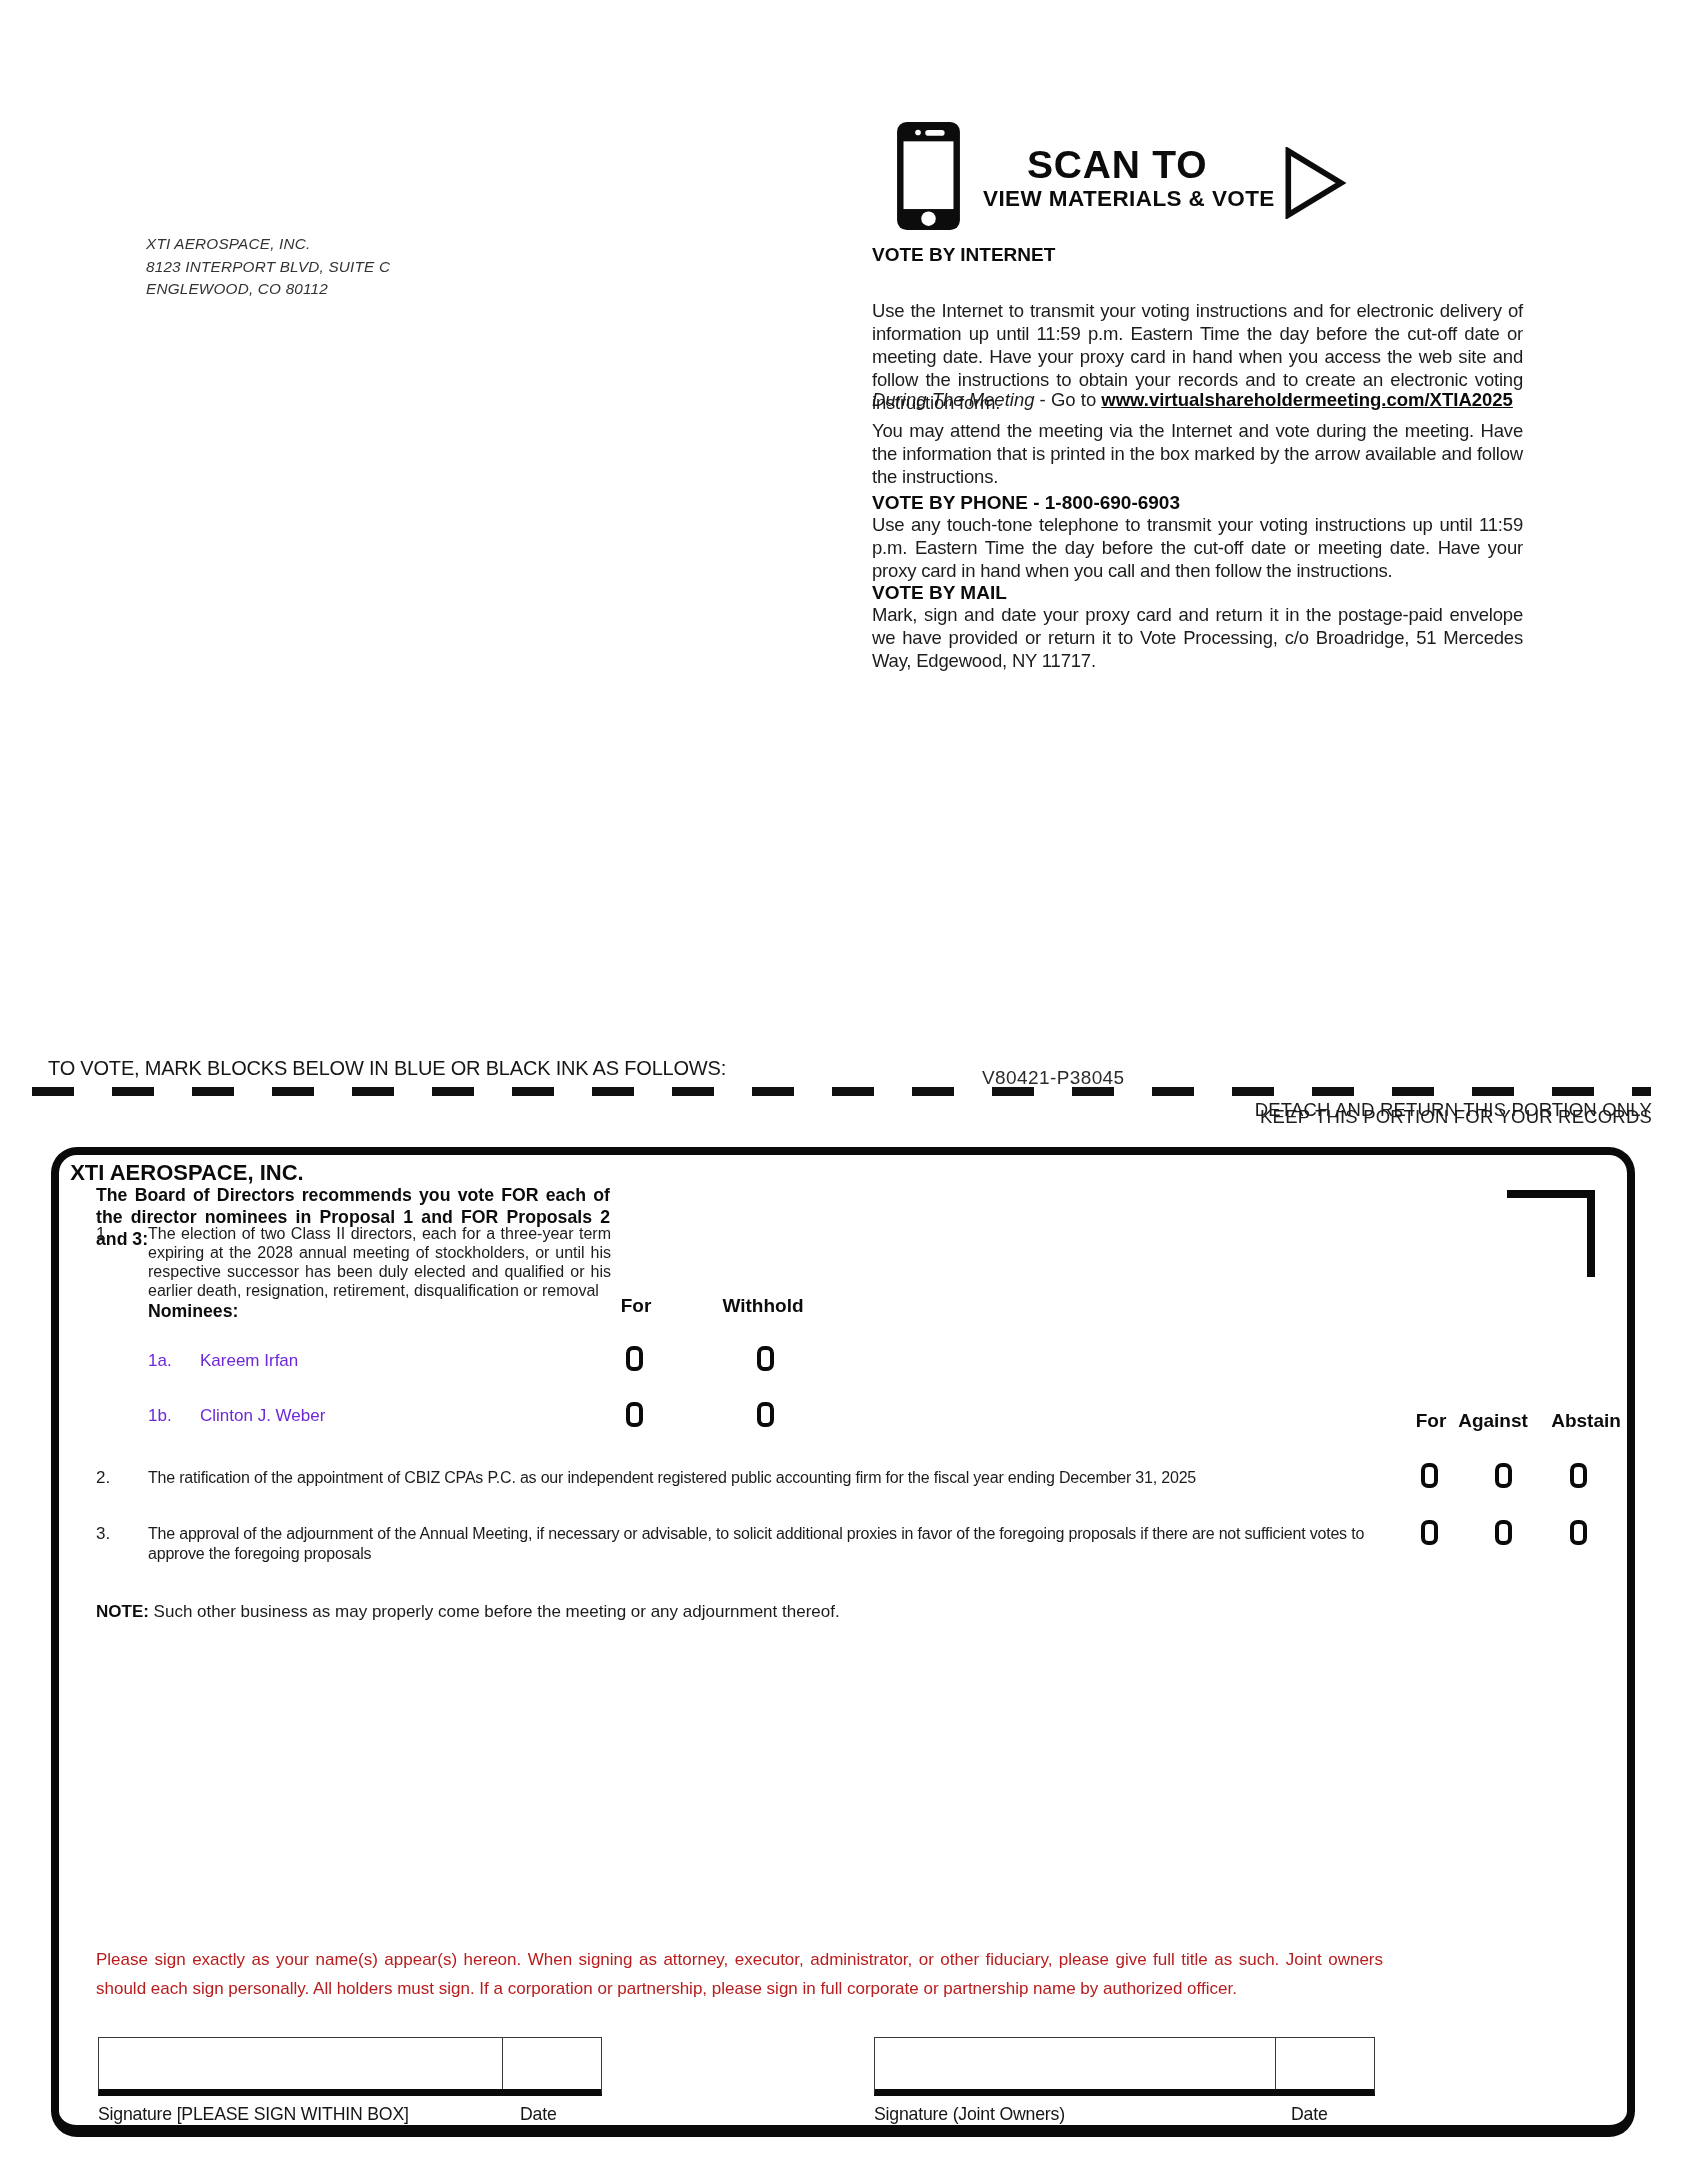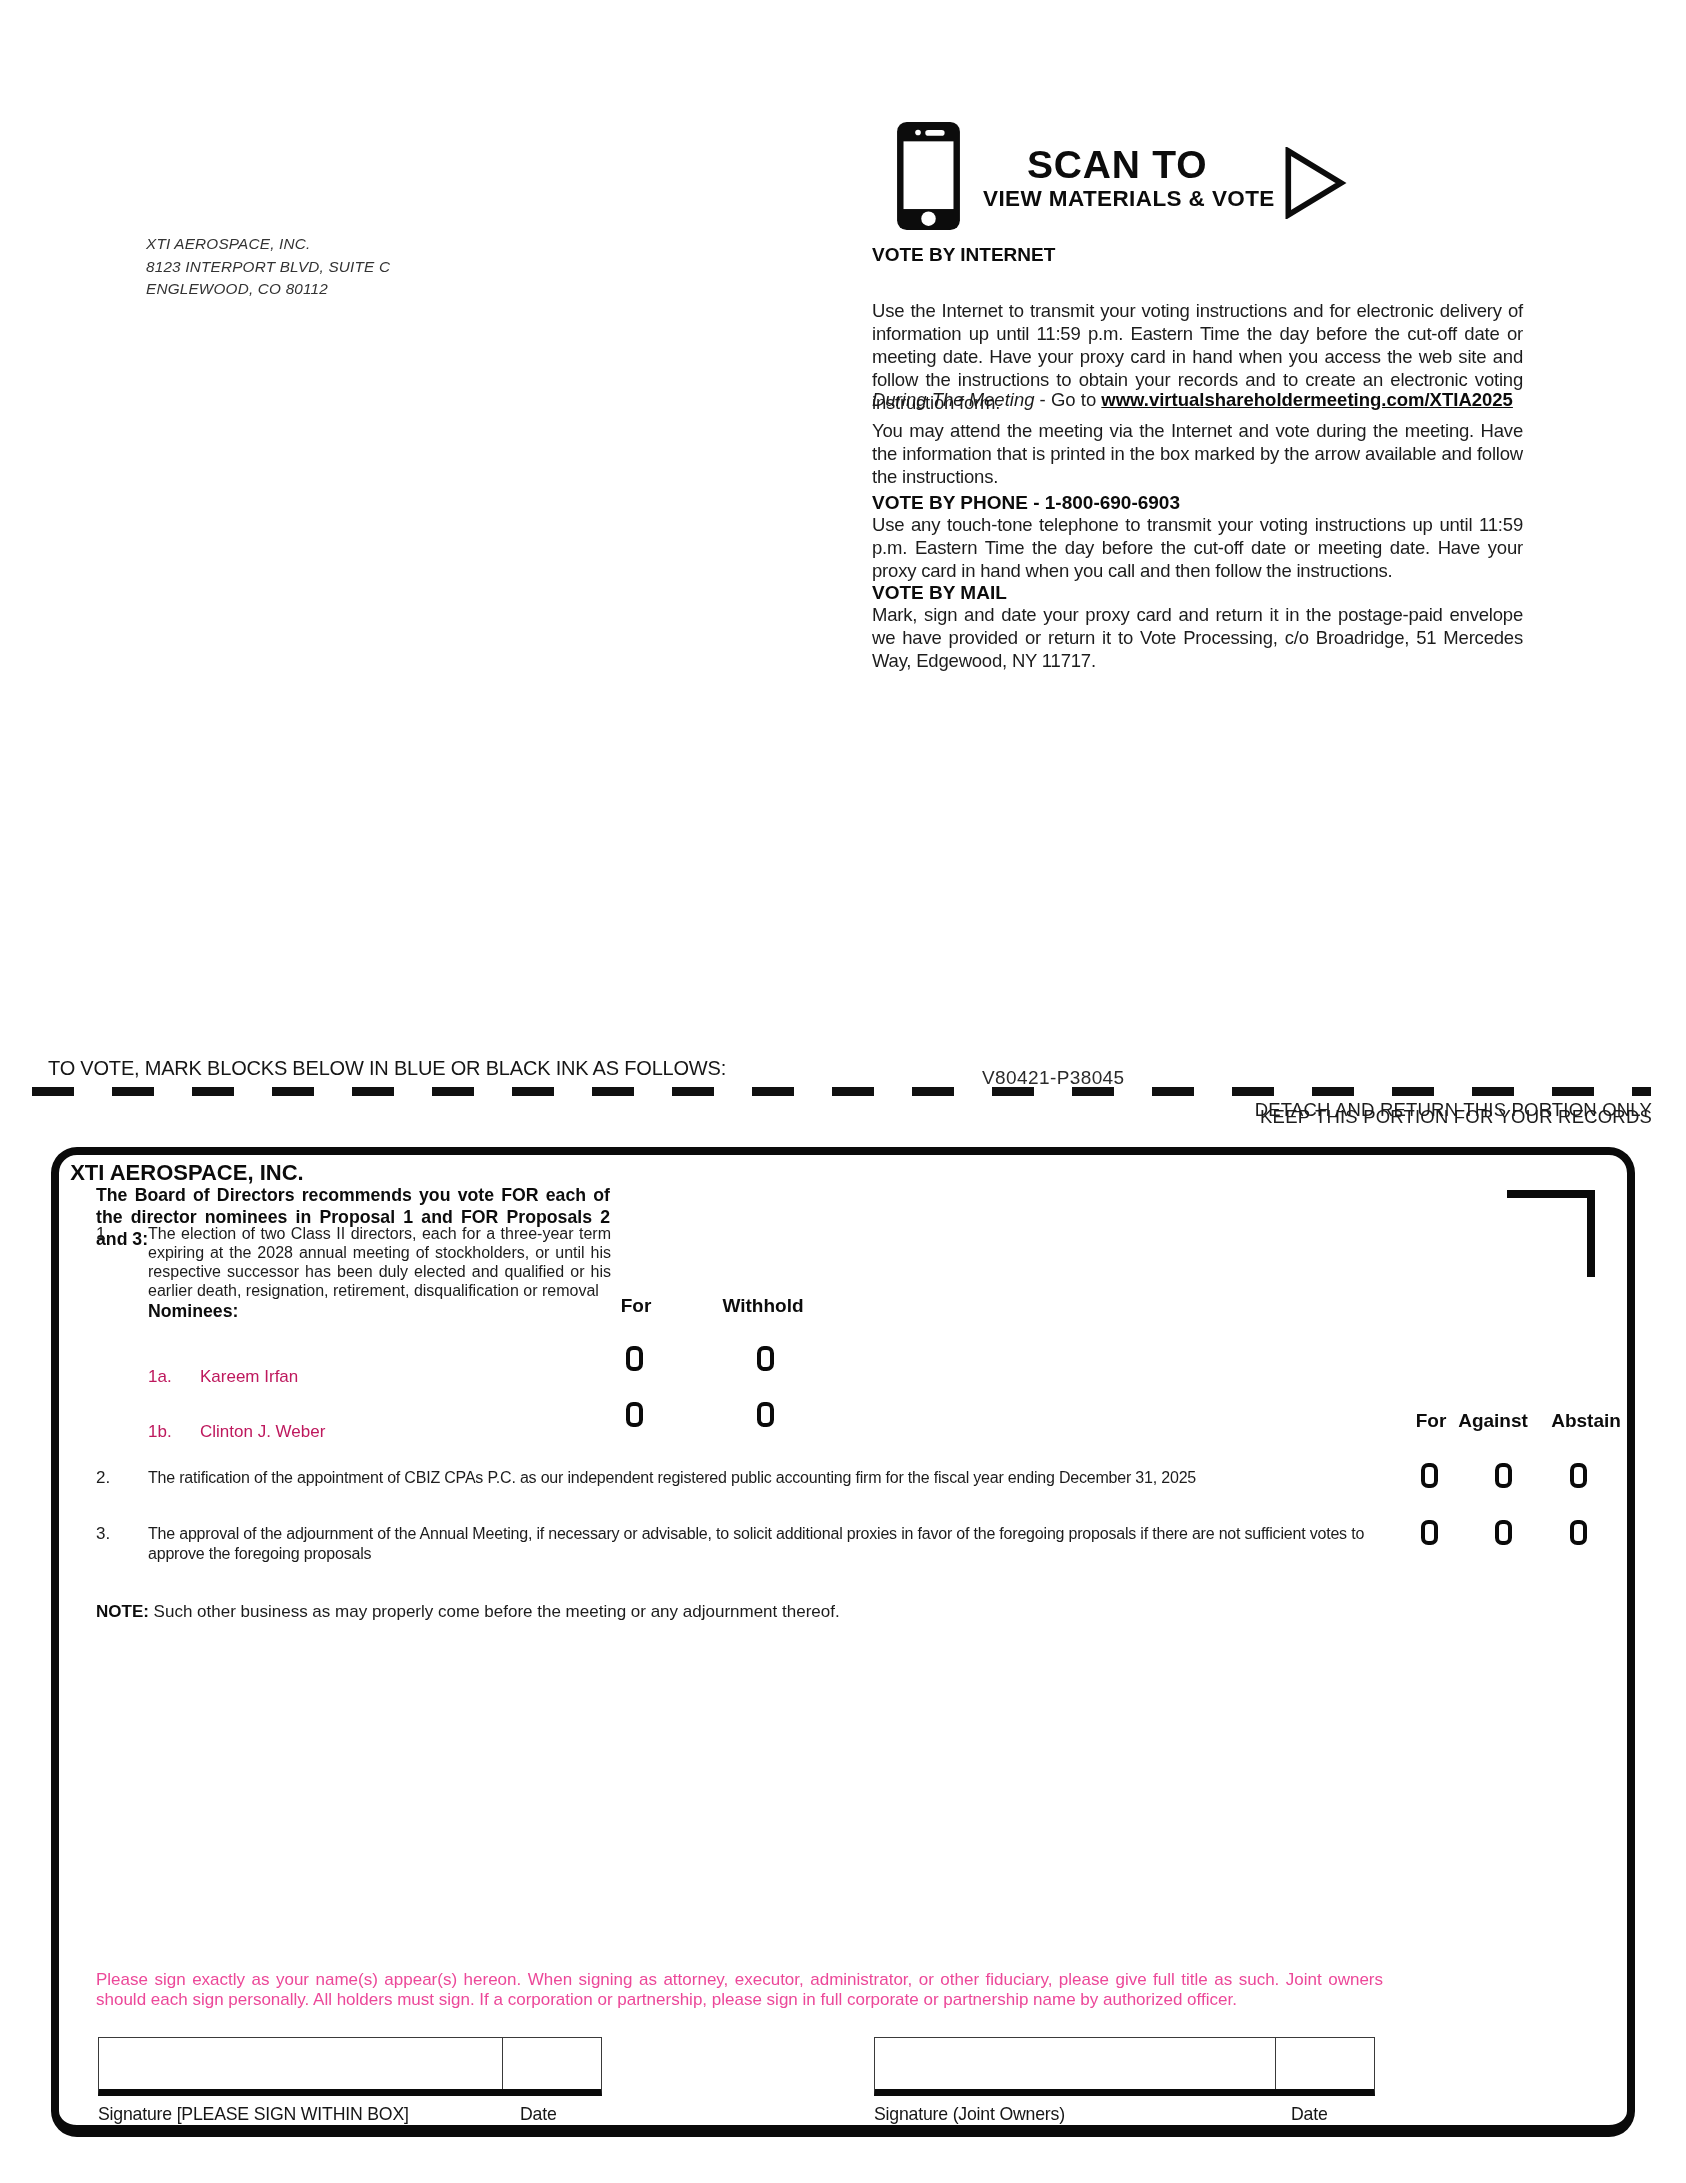--- a/index.html
+++ b/index.html
@@ -37,26 +37,26 @@
   
   .card { left:51px; top:1147px; width:1584px; height:990px; box-sizing:border-box;
     border:8px solid #0a0a0a; border-bottom-width:12px; border-radius:26px; background:#fff; }
   .card .abs { position:absolute; }
   .company { left:11.2px; top:4.8px; font-size:22px; font-weight:bold; color:#0c0c0c; }
   .reco { left:37px; top:29px; width:514px; font-size:17.7px; line-height:22px; font-weight:bold; text-align:justify; color:#0c0c0c; }
   .pnum { font-size:17px; color:#1c1c1c; }
   .p1text { left:89px; top:69px; width:463px; font-size:16px; line-height:19px; text-align:justify; color:#1c1c1c; }
   .nomlabel { left:89px; top:146px; font-size:17.7px; font-weight:bold; color:#0c0c0c; }
   .colhead { font-size:19px; font-weight:bold; text-align:center; color:#0c0c0c; }
-  .name { font-size:17px; color:#be185d;margin-top:16px; }
+  .name { font-size:17px; color:#6d28d9; }
   .ckb { width:17px; height:25px; box-sizing:border-box; border:4px solid #0a0a0a; border-radius:7.2px; background:#fff; cursor:pointer; }
   .ptext { font-size:16px; line-height:20px; color:#1c1c1c; letter-spacing:-0.2px; }
   .note { left:37px; top:447px; font-size:17px; color:#1c1c1c; }
   .corner { left:1448px; top:35px; width:80px; height:79px; border-top:8px solid #0a0a0a; border-right:8px solid #0a0a0a; }
-  .signinstr { left:37px; top:815px; width:1287px; font-size:17px; line-height:20px; text-align:justify; color:#ec4899; }
+  .signinstr { left:37px; top:790px; width:1287px; font-size:17px; line-height:29px; text-align:justify; color:#b91c1c; }
   .sigbox { top:882px; height:59px; box-sizing:border-box; display:flex;
     border:1.6px solid #3a3a3a; border-bottom:7.2px solid #0a0a0a; background:#fff; }
   .sigbox .sigarea { flex:1; }
   .sigbox .datearea { width:98px; border-left:1.6px solid #3a3a3a; }
   .siglabel { font-size:17.7px; color:#161616; letter-spacing:-0.2px; }
 </style>
 </head>
 <body>
 
 <div class="page">

